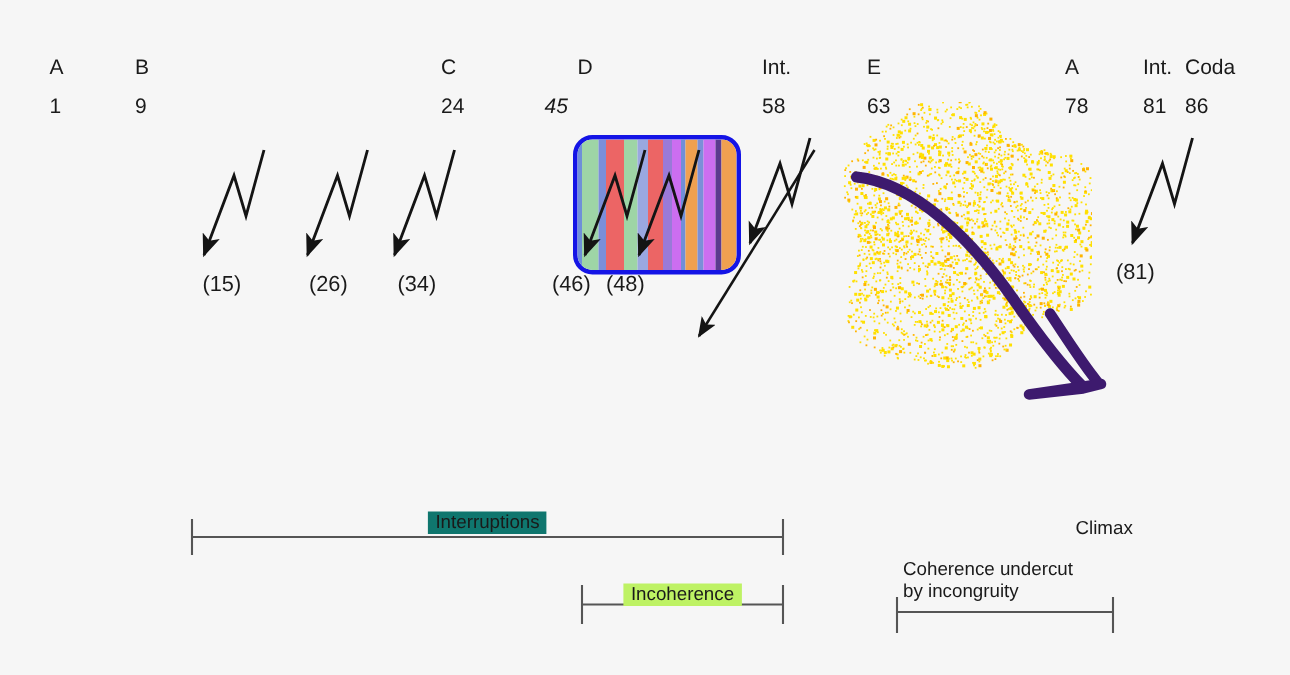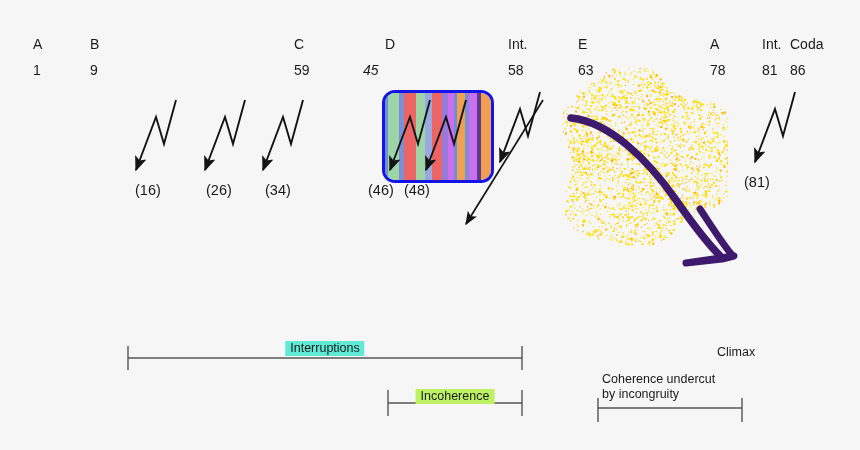--- a/index.html
+++ b/index.html
@@ -94,21 +94,21 @@
 <body>
 
 <div id="canvas">
 
   <div id="form-row">
       <div class="abs section-letter" style="left: 33px; top: 36px;">A</div>
       <div class="abs section-number" style="left: 33px; top: 62px;">1</div>
       <div class="abs section-letter" style="left: 90px; top: 36px;">B</div>
       <div class="abs section-number" style="left: 90px; top: 62px;">9</div>
       <div class="abs section-letter" style="left: 294px; top: 36px;">C</div>
-      <div class="abs section-number" style="left: 294px; top: 62px;">59</div>
+      <div class="abs section-number" style="left: 294px; top: 62px;">24</div>
       <div class="abs section-letter" style="left: 385px; top: 36px;">D</div>
       <div class="abs section-number" style="left: 363px; top: 62px; font-style: italic;">45</div>
       <div class="abs section-letter" style="left: 508px; top: 36px;">Int.</div>
       <div class="abs section-number" style="left: 508px; top: 62px;">58</div>
       <div class="abs section-letter" style="left: 578px; top: 36px;">E</div>
       <div class="abs section-number" style="left: 578px; top: 62px;">63</div>
       <div class="abs section-letter" style="left: 710px; top: 36px;">A</div>
       <div class="abs section-number" style="left: 710px; top: 62px; text-align: right;">78</div>
       <div class="abs section-letter" style="left: 762px; top: 36px;">Int.</div>
       <div class="abs section-number" style="left: 762px; top: 62px;">81</div>
@@ -2747,31 +2747,31 @@
         </g>
         <g>
           <line x1="598" y1="408" x2="742" y2="408" stroke="#555555" stroke-width="1.4"></line>
           <line x1="598" y1="398" x2="598" y2="422" stroke="#555555" stroke-width="1.4"></line>
           <line x1="742" y1="398" x2="742" y2="422" stroke="#555555" stroke-width="1.4"></line>
         </g>
       </g>
   </svg>
 
   <div id="measure-tags">
-      <div class="abs measure-tag" style="left: 135px; top: 182px;">(16)</div>
+      <div class="abs measure-tag" style="left: 135px; top: 182px;">(15)</div>
       <div class="abs measure-tag" style="left: 206px; top: 182px;">(26)</div>
       <div class="abs measure-tag" style="left: 265px; top: 182px;">(34)</div>
       <div class="abs measure-tag" style="left: 368px; top: 182px;">(46)</div>
       <div class="abs measure-tag" style="left: 404px; top: 182px;">(48)</div>
       <div class="abs measure-tag" style="left: 744px; top: 174px;">(81)</div>
     </div>
 
 
   <div class="abs bracket-label" id="climax-label" style="left: 717px; top: 345px;">Climax</div>
 
   <div id="bracket-labels">
-      <div class="abs bracket-label" style="top: 341px; left: 325px; transform: translateX(-50%); background: #5eead4; padding: 0px 5px; text-align: right;">Interruptions</div>
+      <div class="abs bracket-label" style="top: 341px; left: 325px; transform: translateX(-50%); background: #0f766e; padding: 0px 5px; text-align: right;">Interruptions</div>
       <div class="abs bracket-label" style="top: 389px; left: 455px; transform: translateX(-50%); background: #bef264; padding: 0px 5px;">Incoherence</div>
       <div class="abs bracket-label two-line" style="top: 372px; left: 602px;">Coherence undercut
 by incongruity</div>
     </div>
 
 </div>
 
 </body></html>

